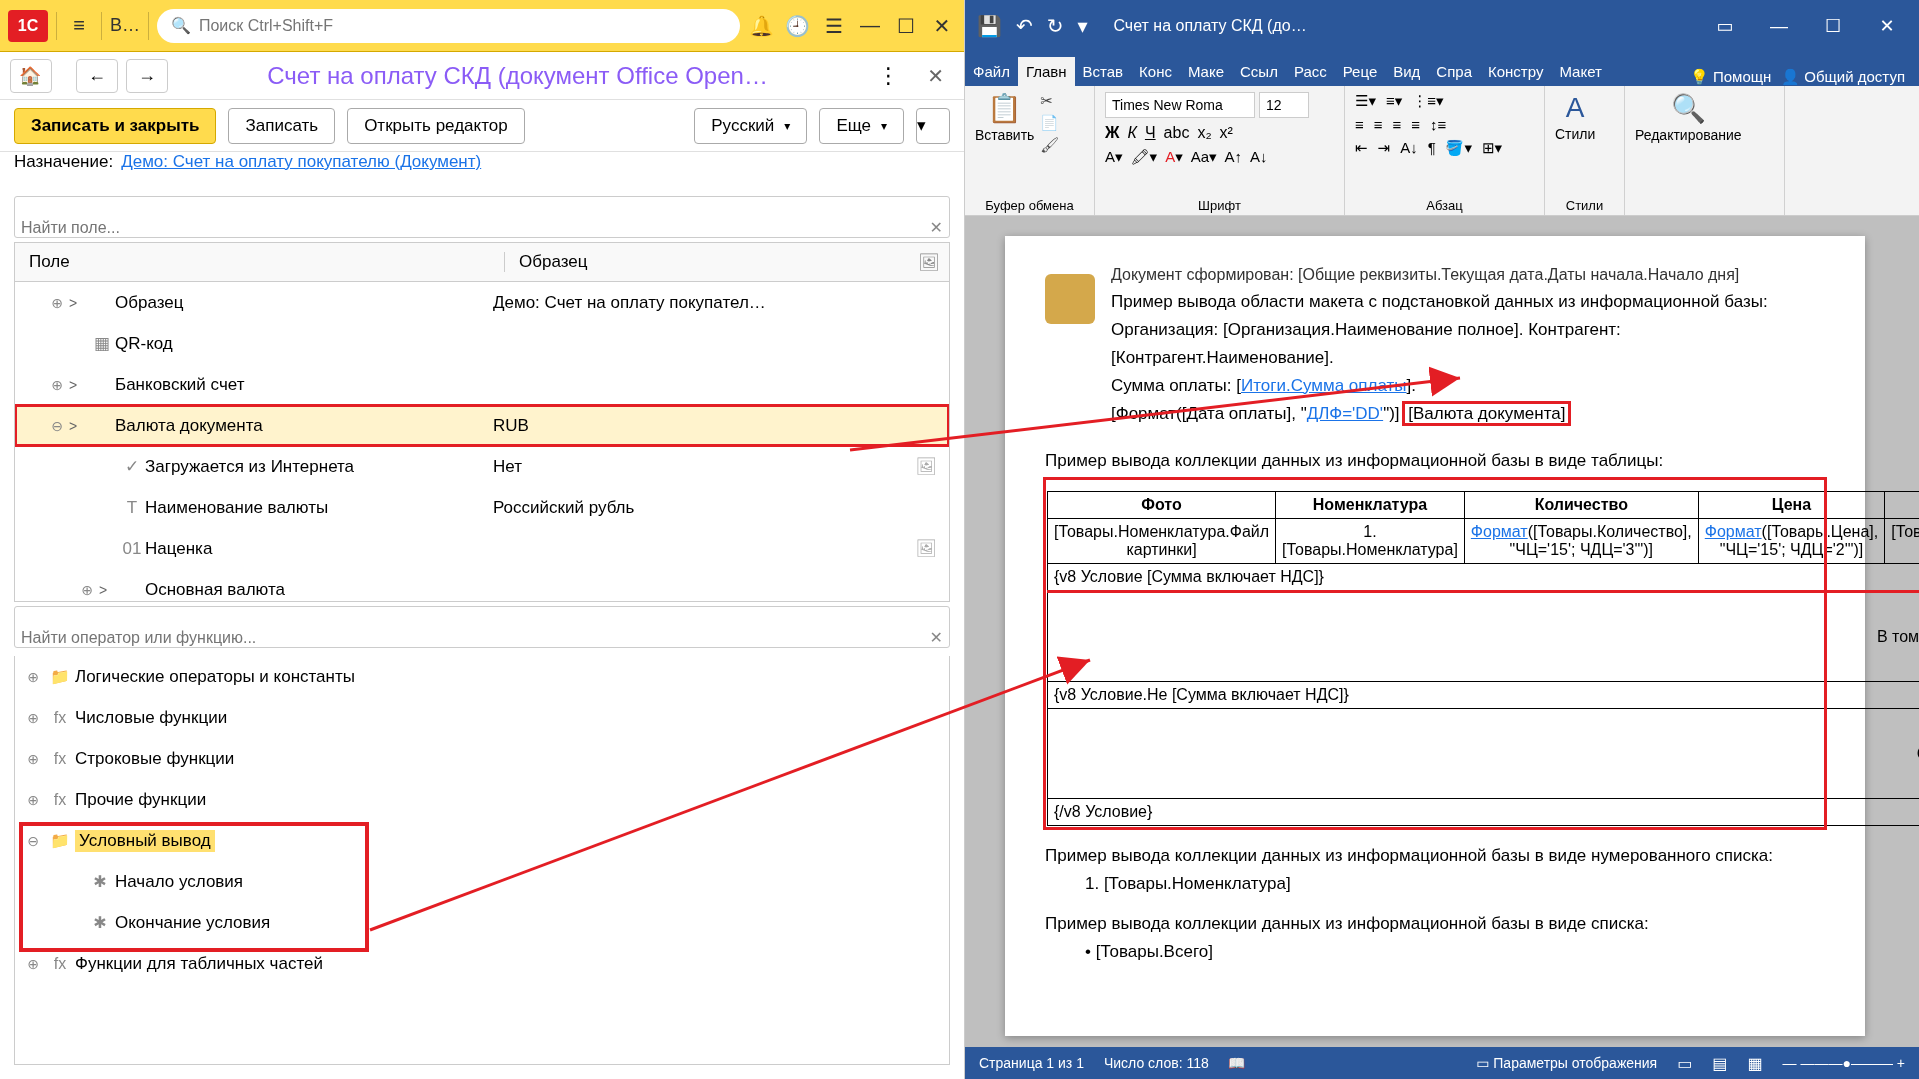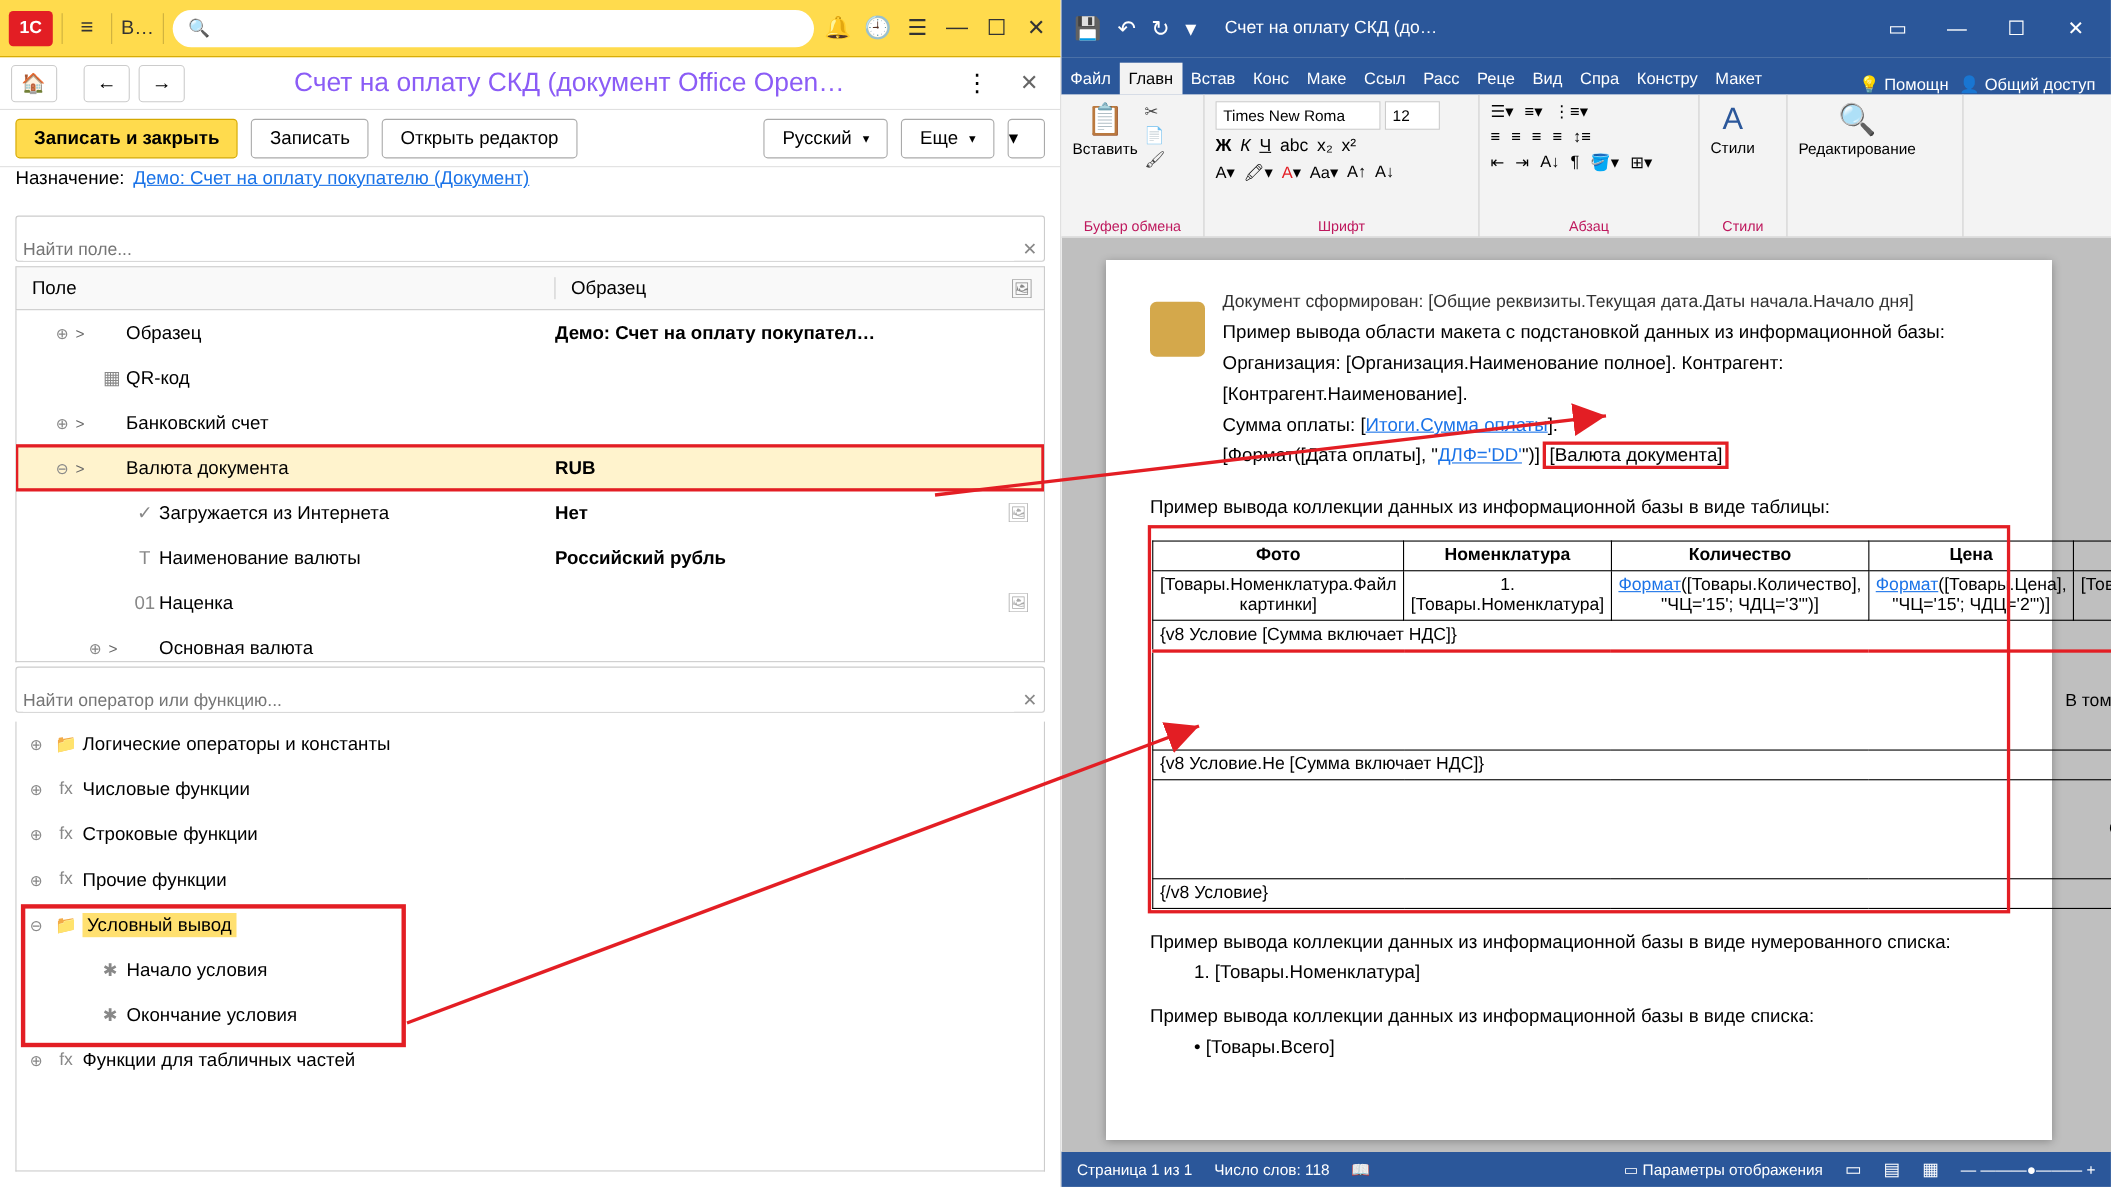--- a/index.html
+++ b/index.html
@@ -39,21 +39,21 @@
 .table-head .col1 { width: 490px; padding-left: 14px; border-right: 1px solid #ccc; }
 .table-head .col2 { flex: 1; padding-left: 14px; }
 .table-head .pic { width: 40px; text-align: center; color: #888; }
 
 .tree-area { border: 1px solid #ccc; border-top: none; margin: 0 14px; height: 320px; overflow-y: auto; position: relative; }
 .tree-row { height: 41px; display: flex; align-items: center; font-size: 17px; position: relative; }
 .tree-row .expand { width: 24px; text-align: center; color: #888; font-size: 14px; }
 .tree-row .arrow { width: 20px; color: #666; font-size: 14px; }
 .tree-row .icon { width: 26px; text-align: center; color: #888; }
 .tree-row .label { flex: 0 0 auto; }
-.tree-row .sample { position: absolute; left: 490px; font-weight: bold; }
+.tree-row .sample { position: absolute; left: 478px; }
 .tree-row .pic-ic { position: absolute; right: 12px; color: #aaa; }
 .tree-row.selected { background: #fff3cd; outline: 3px solid #e31e24; outline-offset: -2px; }
 .tree-row.indent1 { padding-left: 30px; }
 .tree-row.indent2 { padding-left: 60px; }
 
 .func-area { border: 1px solid #ccc; border-top: none; margin: 4px 14px 14px; flex: 1; overflow: hidden; }
 .func-row { height: 41px; display: flex; align-items: center; font-size: 17px; padding-left: 6px; }
 .func-row .expand { width: 24px; text-align: center; color: #888; font-size: 14px; }
 .func-row .icon { width: 30px; text-align: center; color: #888; font-size: 16px; }
 .func-row.hl .lbl { background: #ffe070; padding: 1px 4px; }
@@ -67,21 +67,21 @@
 .word-title .spacer2 { flex: 1; }
 .word-title .wbtn { width: 40px; height: 40px; display: flex; align-items: center; justify-content: center; cursor: pointer; font-size: 18px; }
 
 .word-tabs { height: 34px; background: #2b579a; display: flex; align-items: flex-end; color: #fff; font-size: 15px; }
 .word-tabs .tab { padding: 6px 8px; cursor: pointer; white-space: nowrap; }
 .word-tabs .tab.active { background: #f3f3f3; color: #000000; }
 .word-tabs .right-tabs { margin-left: auto; display: flex; align-items: center; gap: 10px; padding-right: 14px; }
 
 .ribbon { height: 130px; background: #f3f3f3; border-bottom: 1px solid #ccc; display: flex; font-size: 14px; }
 .ribbon-group { border-right: 1px solid #d0d0d0; padding: 6px 10px 2px; display: flex; flex-direction: column; justify-content: space-between; }
-.ribbon-group .glabel { font-size: 13px; color: #be185d; text-align: center; padding-top: 2px; }
+.ribbon-group .glabel { font-size: 13px; color: #000000; text-align: center; padding-top: 2px; }
 .ribbon-group .gbody { flex: 1; display: flex; gap: 6px; align-items: flex-start; }
 .big-btn { display: flex; flex-direction: column; align-items: center; gap: 2px; font-size: 14px; cursor: pointer; }
 .big-btn .bicon { font-size: 28px; }
 .mini { display: flex; flex-direction: column; gap: 4px; font-size: 15px; color: #444; }
 .mini span { cursor: pointer; }
 .font-combo { border: 1px solid #ccc; background: #fff; height: 26px; padding: 0 6px; display: flex; align-items: center; font-size: 14px; }
 
 .doc-area { flex: 1; background: #bfbfbf; overflow: auto; padding: 20px 0 0 40px; position: relative; }
 .page { width: 860px; background: #fff; box-shadow: 0 2px 8px rgba(0,0,0,0.3); padding: 24px 40px; font-family: "Times New Roman", serif; font-size: 17px; position: relative; min-height: 800px; }
 .page .hd { font-size: 16px; color: #333; }
@@ -104,20 +104,21 @@
 <div class="left-panel">
   <div class="yellow-bar">
     <div class="logo">1C</div>
     <div class="sep"></div>
     <div class="menu-icon">≡</div>
     <div class="sep"></div>
     <div class="crumb">В…</div>
     <div class="sep"></div>
     <div class="search-box">
       <span>🔍</span>
+      <input placeholder="Поиск Ctrl+Shift+F" style="">
     </div>
     <div class="bell-icon">🔔</div>
     <div class="clock-icon">🕘</div>
     <div class="eq-icon">☰</div>
     <div class="min-icon">—</div>
     <div class="max-icon">☐</div>
     <div class="close-icon">✕</div>
   </div>
 
   <div class="nav-row">

